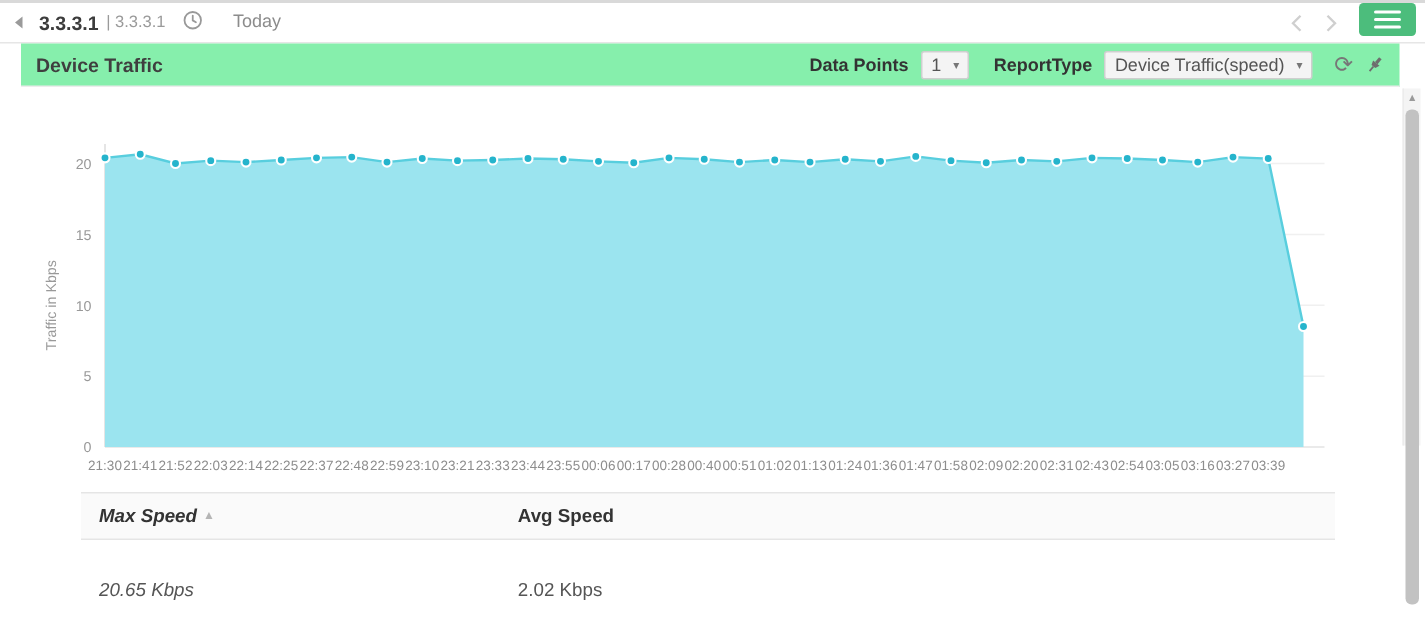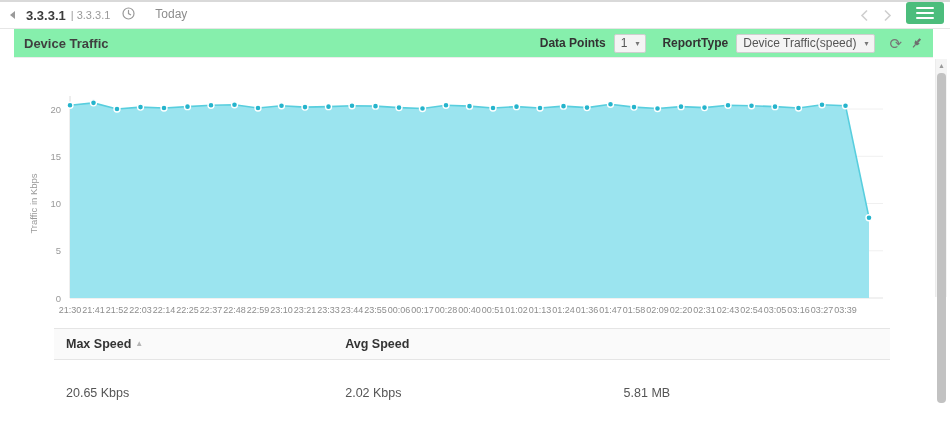--- a/index.html
+++ b/index.html
@@ -80,21 +80,21 @@
     background:#fafafa;
     border-top:1px solid #e5e5e5;
     border-bottom:1px solid #e5e5e5;
   }
   .tbl-header .cell {
     padding:8px 12px;
     font-weight:bold; color:#333;
   }
   .tbl-row { display:flex; }
   .tbl-row .cell { padding:26px 12px 10px 12px; color:#555; }
-  .cell.c1 { width:33.4%; }
+  .cell.c1 { width:33.4%;font-style:italic; }
   .cell.c2 { width:33.3%; }
   .cell.c3 { width:33.3%; }
   .sort-ind { font-size:8px; color:#b5b5b5; margin-left:4px; vertical-align:2px; }
   
   .vscroll {
     position:absolute;
     top:57px; right:3px; bottom:3px;
     width:12px;
     background:#f4f4f4;
     border-left:1px solid #ececec;
@@ -270,21 +270,20 @@
       <div class="cell c1">
         <span>Max Speed</span><span class="sort-ind">▲</span>
       </div>
       <div class="cell c2">
         <span>Avg Speed</span>
       </div>
     </div>
     <div class="tbl-row">
       <div class="cell c1">20.65 Kbps</div>
       <div class="cell c2">2.02 Kbps</div>
-      <div class="cell c3">5.81 MB</div>
     </div>
   </div>
 
   <div class="vscroll">
     <div class="up-arrow">▲</div>
     <div class="thumb"></div>
   </div>
 
 </div>
 

